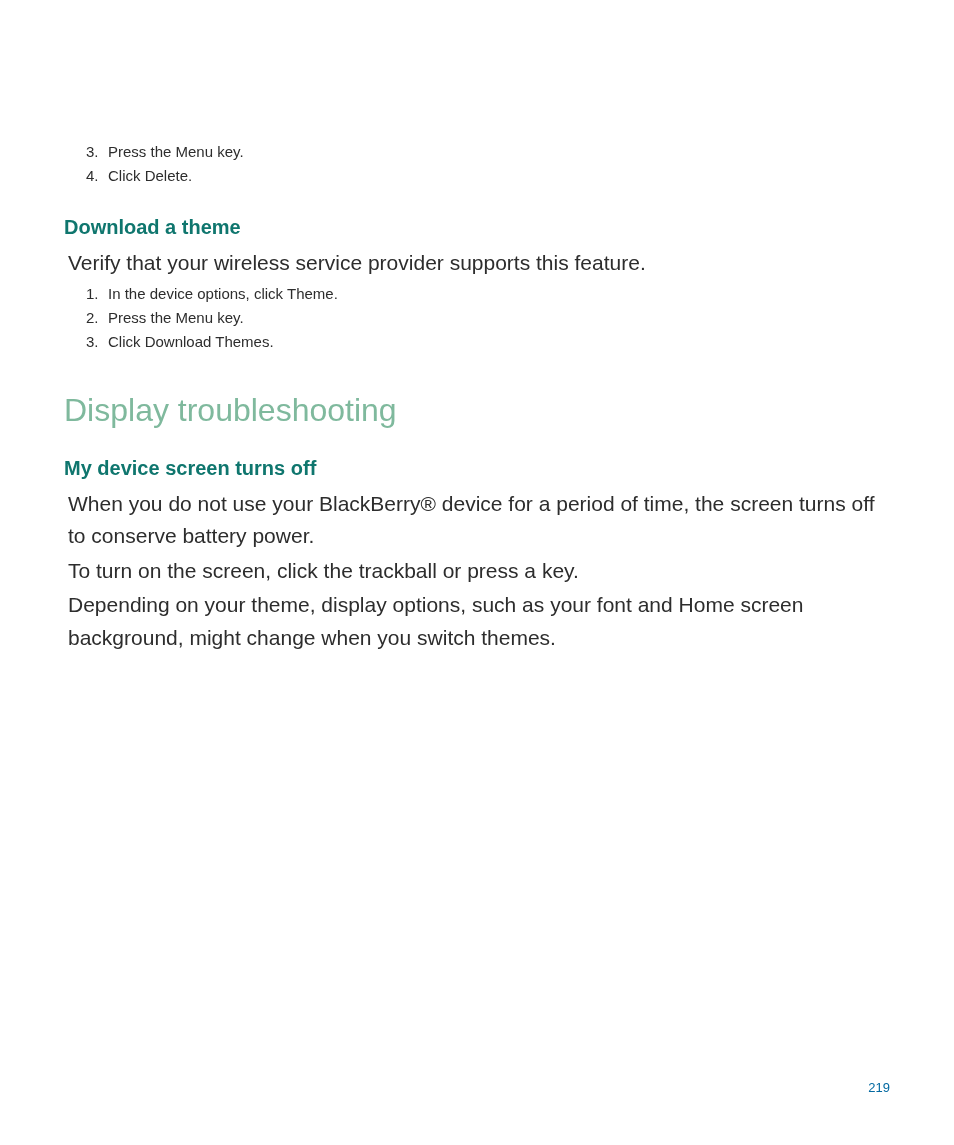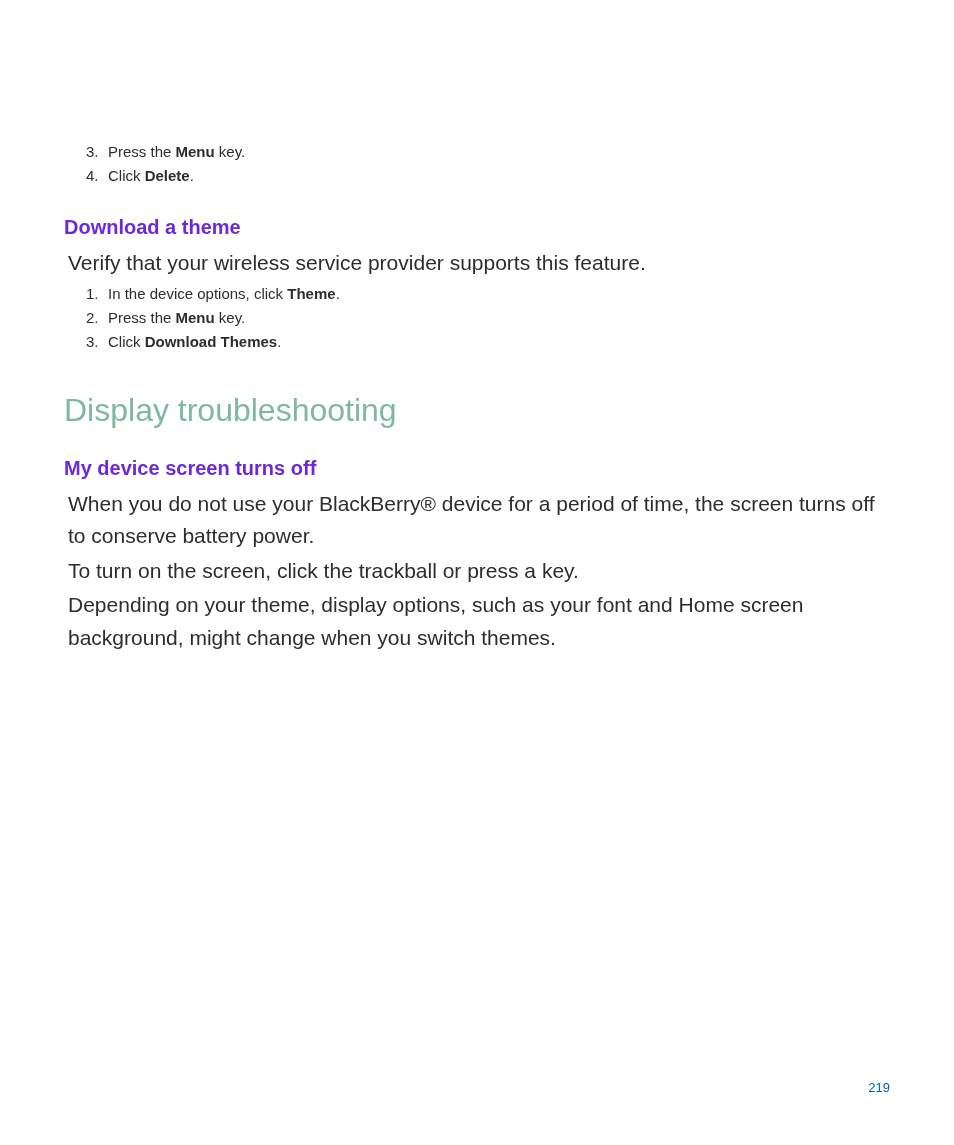--- a/index.html
+++ b/index.html
@@ -28,25 +28,25 @@
     position: relative;
     counter-increment: step;
   }
   ol.steps li::before {
     content: counter(step) ".";
     position: absolute;
     left: -22px;
     color: #2d2d2d;
     font-size: 15px;
   }
-  .bold { font-weight: 700; }
+  .bold { font-weight: 400; }
   h2.section {
     font-size: 20px;
     font-weight: 700;
-    color: #6d28d9;
+    color: #0f766e;
     margin: 28px 0 8px 0;
   }
   h1.major {
     font-size: 32px;
     font-weight: 400;
     color: #7fb99d;
     margin: 38px 0 24px 0;
   }
   p.body {
     font-size: 21px;

